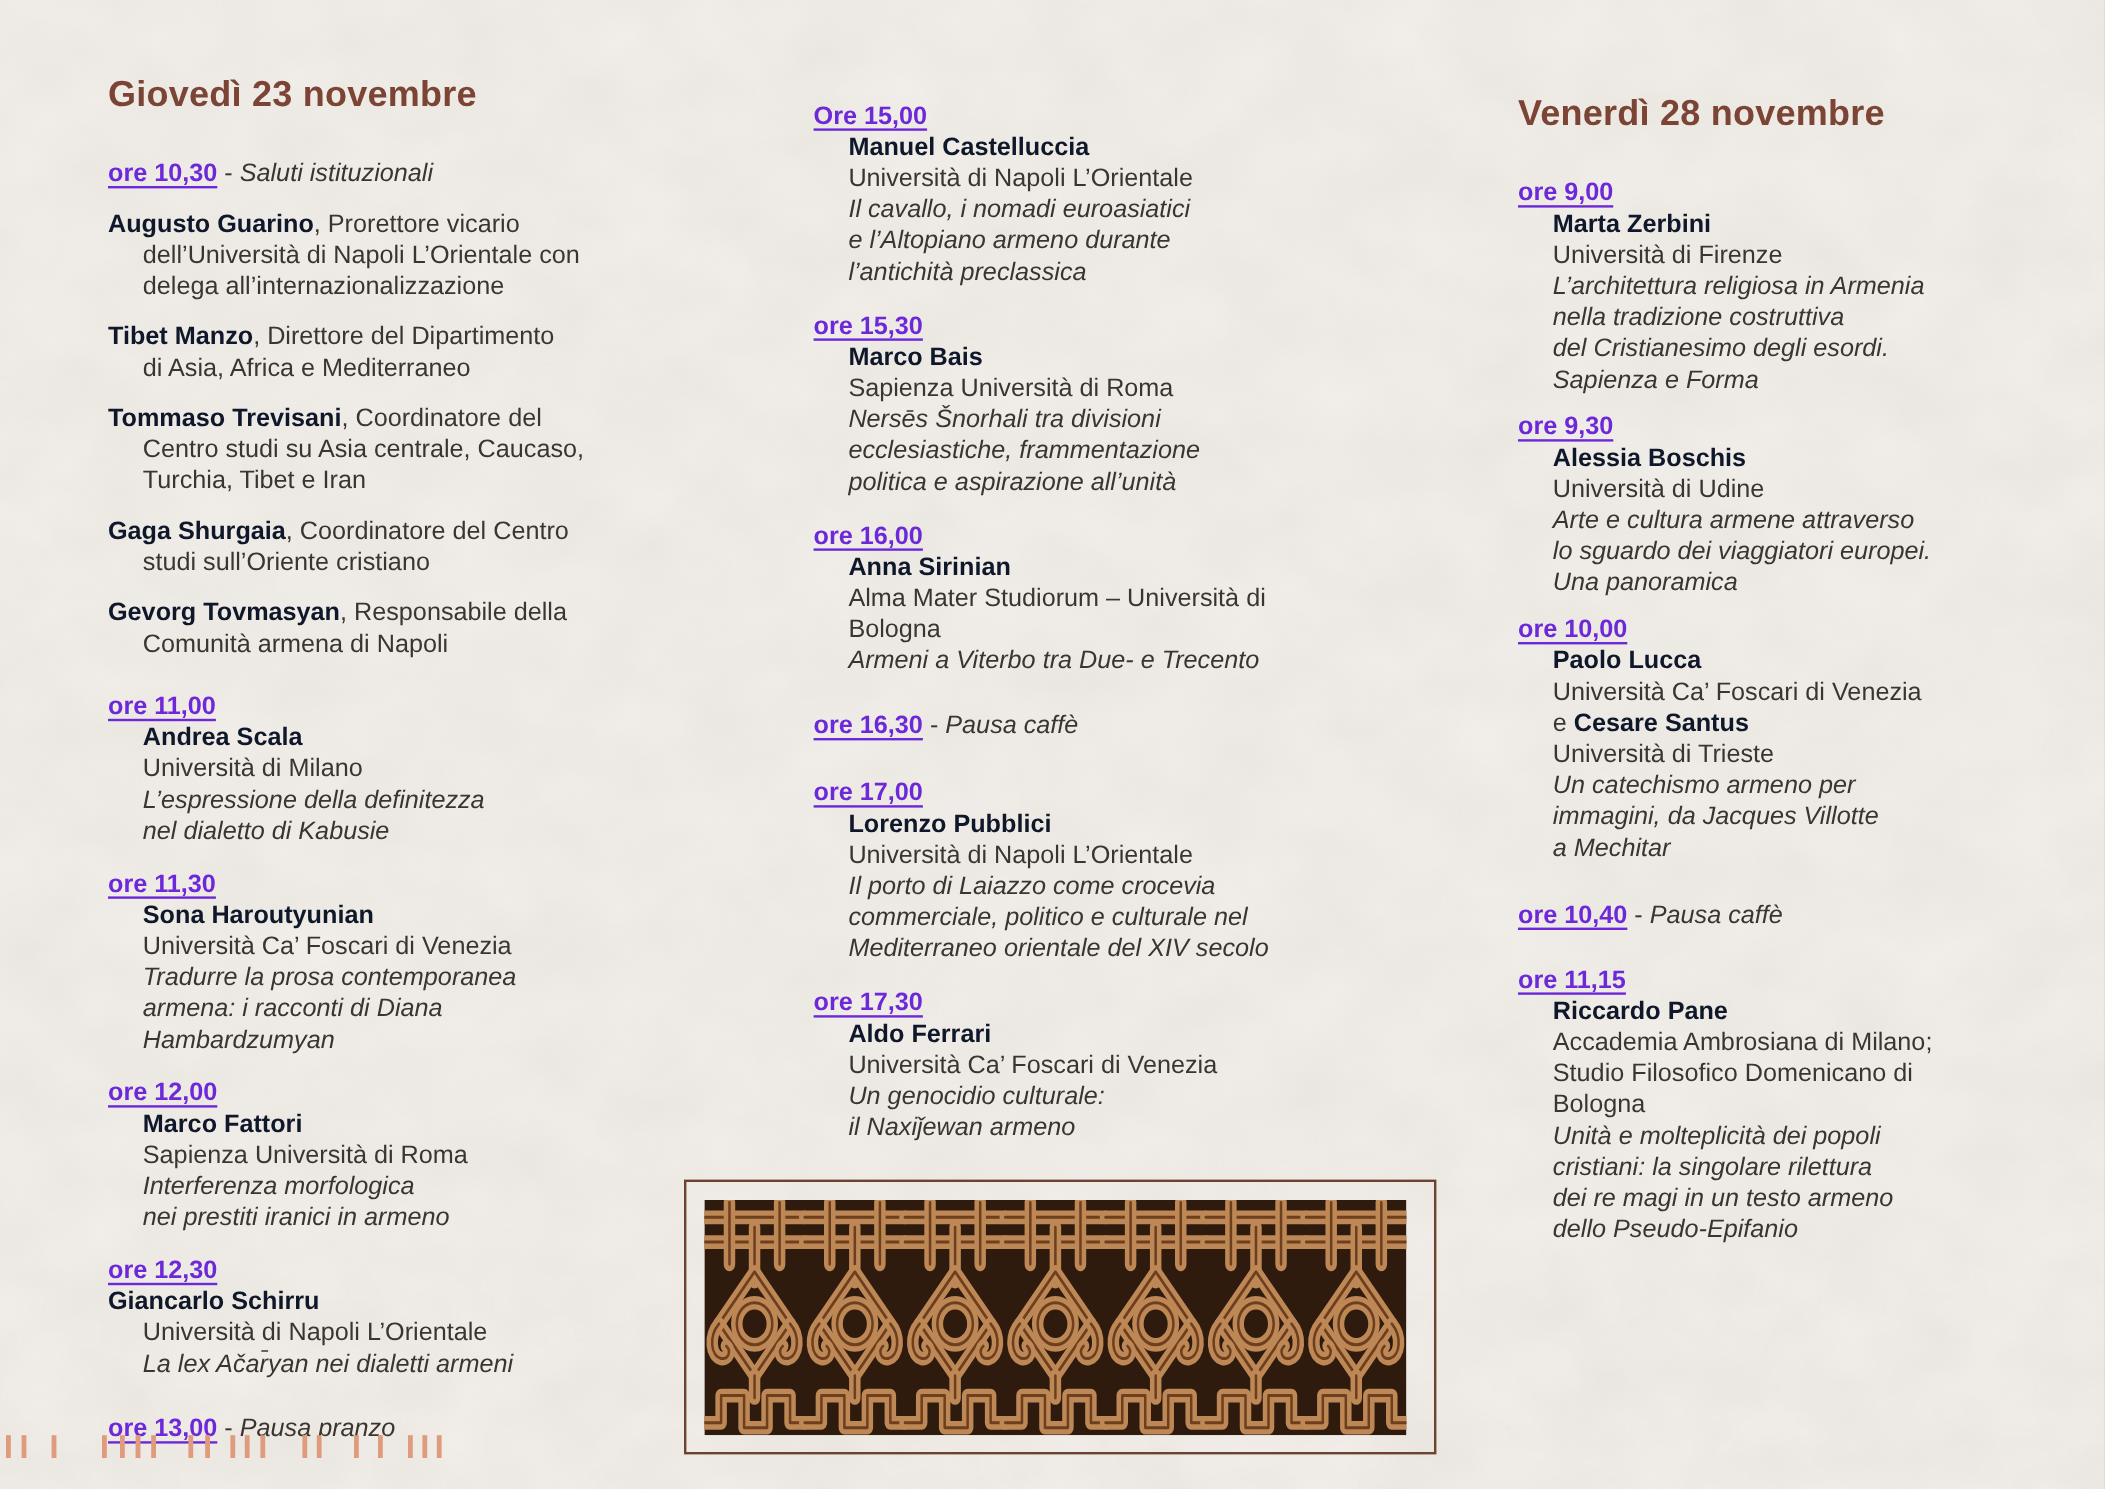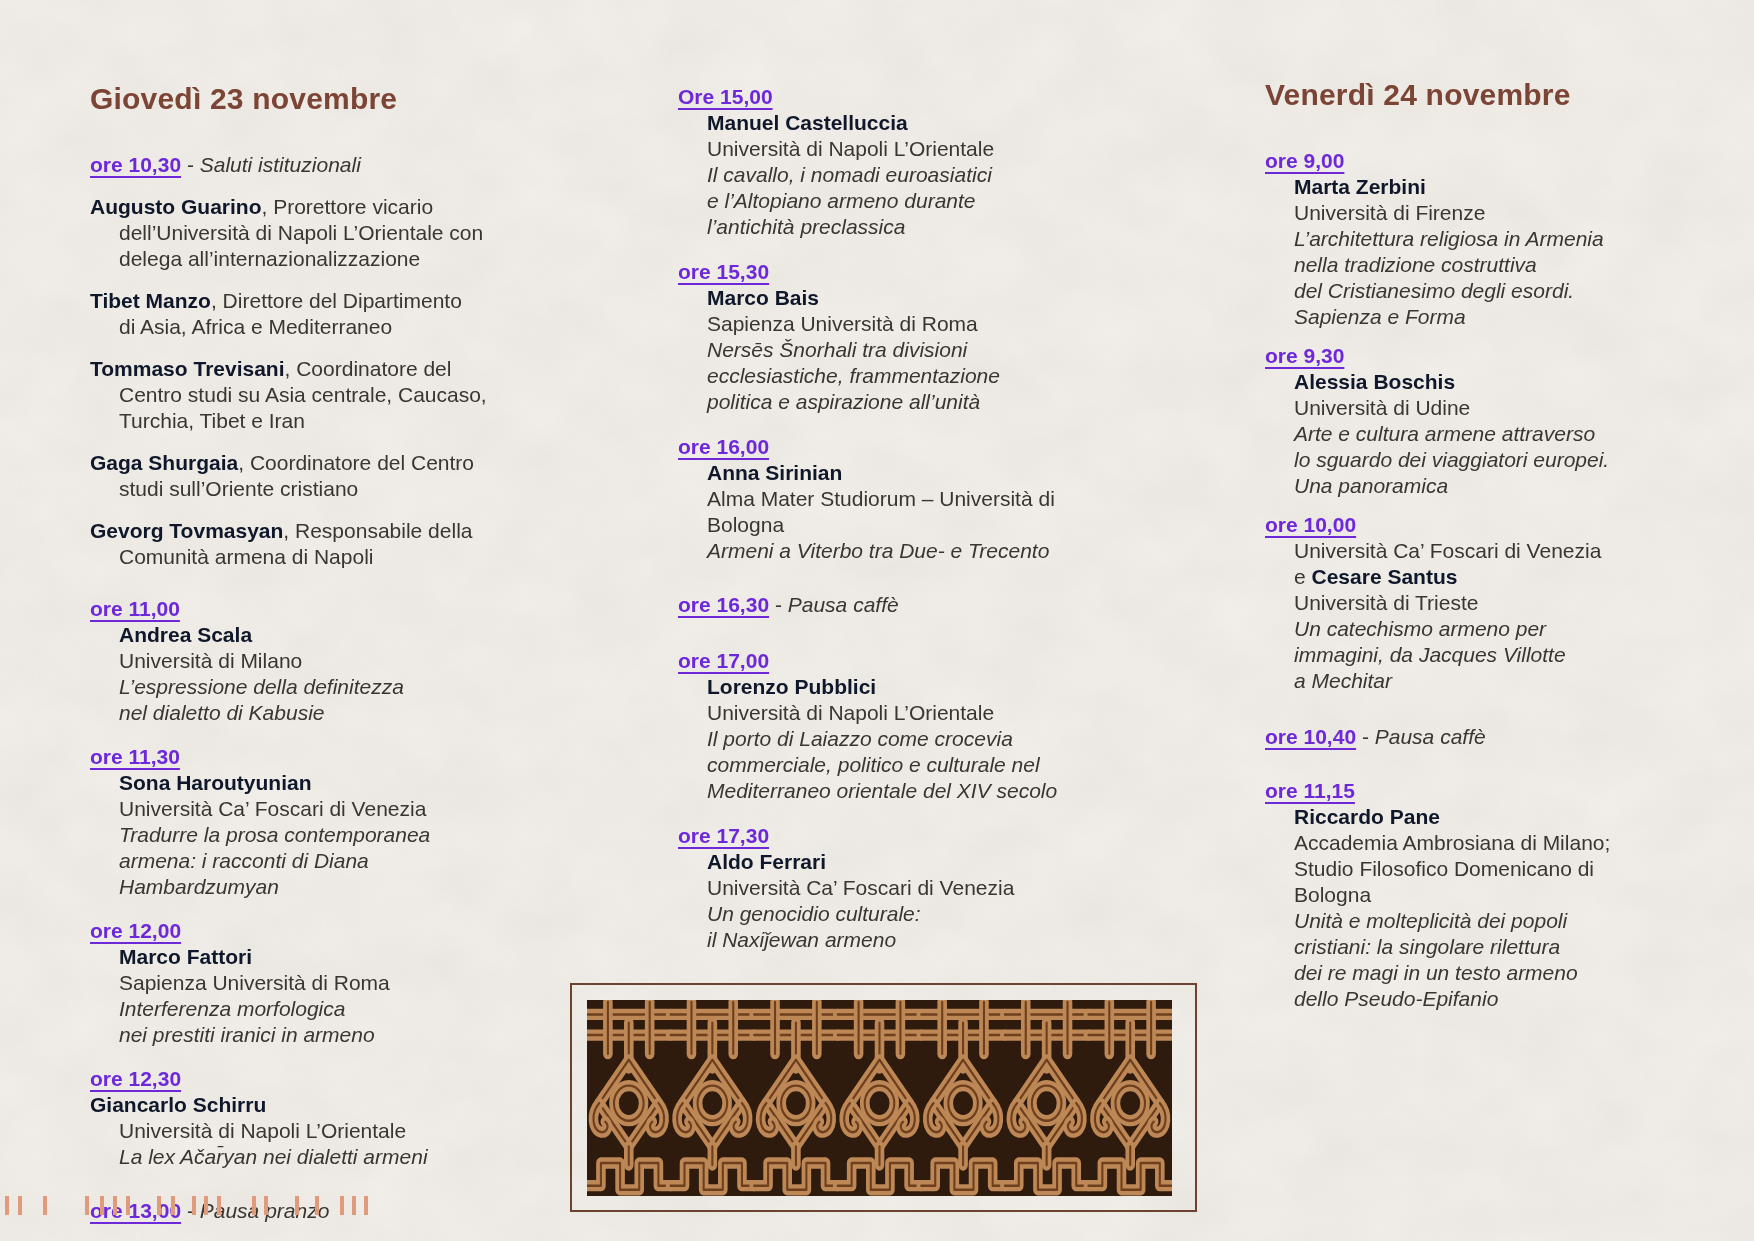--- a/index.html
+++ b/index.html
@@ -6,21 +6,21 @@
   #poster{
     position:relative;
     width:1754px;height:1241px;
     background:#e9e5df;
     overflow:hidden;
     font-family:"Liberation Sans","DejaVu Sans",sans-serif;
     color:#3a3531;
   }
   #texture{position:absolute;left:0;top:0;width:100%;height:100%;opacity:.55;pointer-events:none;}
   .col{position:absolute;font-size:21px;line-height:26px;}
-  #col-thu{left:90px;top:82px;width:480px;}
+  #col-thu{left:90px;top:62px;width:480px;}
   #col-mid{left:678px;top:84px;width:505px;}
   #col-fri{left:1265px;top:78px;width:475px;}
   .heading{
     font-size:30px;line-height:34px;font-weight:700;
     color:#7b4435;margin:0 0 36px 0;letter-spacing:.2px;
   }
   .time{
     font-weight:700;color:#6d28d9;
     text-decoration:underline;
     text-underline-offset:4px;
@@ -164,21 +164,21 @@
     <div class="session">
       <p class="time">ore 17,30</p>
       <p class="name ind">Aldo Ferrari</p>
       <p class="ind pre">Università Ca’ Foscari di Venezia</p>
       <p class="title ind pre">Un genocidio culturale:
 il Naxiǰewan armeno</p>
     </div>
   </section>
 
   <section class="col" id="col-fri">
-    <h1 class="heading">Venerdì 24 novembre</h1>
+    <h1 class="heading">Venerdì 28 novembre</h1>
 
     <div class="session">
       <p class="time">ore 9,00</p>
       <p class="name ind">Marta Zerbini</p>
       <p class="ind pre">Università di Firenze</p>
       <p class="title ind pre">L’architettura religiosa in Armenia
 nella tradizione costruttiva
 del Cristianesimo degli esordi.
 Sapienza e Forma</p>
     </div>
@@ -187,20 +187,21 @@
       <p class="time">ore 9,30</p>
       <p class="name ind">Alessia Boschis</p>
       <p class="ind pre">Università di Udine</p>
       <p class="title ind pre">Arte e cultura armene attraverso
 lo sguardo dei viaggiatori europei.
 Una panoramica</p>
     </div>
 
     <div class="session">
       <p class="time">ore 10,00</p>
+      <p class="name ind">Paolo Lucca</p>
       <p class="ind pre">Università Ca’ Foscari di Venezia</p>
       <p class="ind"><span class="plain">e </span><span class="name">Cesare Santus</span></p>
       <p class="ind pre">Università di Trieste</p>
       <p class="title ind pre">Un catechismo armeno per
 immagini, da Jacques Villotte
 a Mechitar</p>
     </div>
 
     <p class="pause"><span class="time">ore 10,40</span><span class="plain"> - </span><span class="lbl">Pausa caffè</span></p>
 

